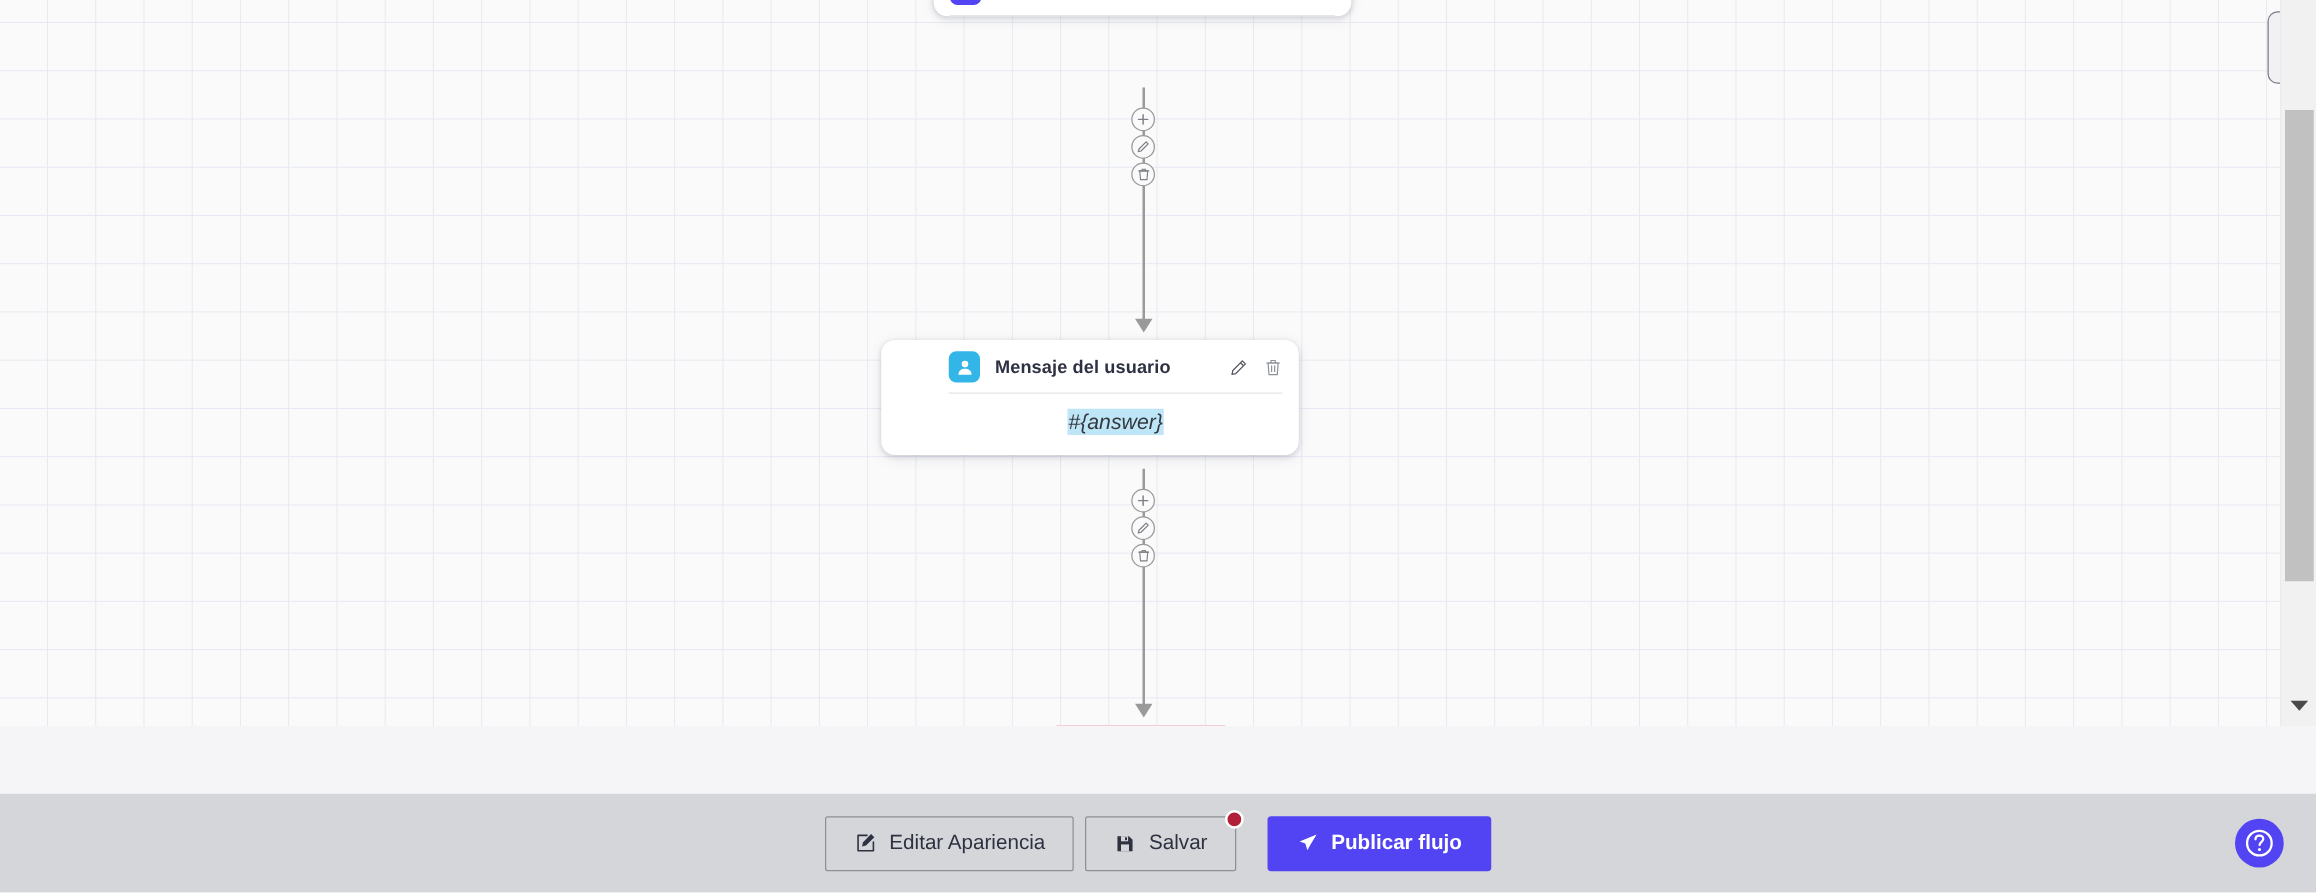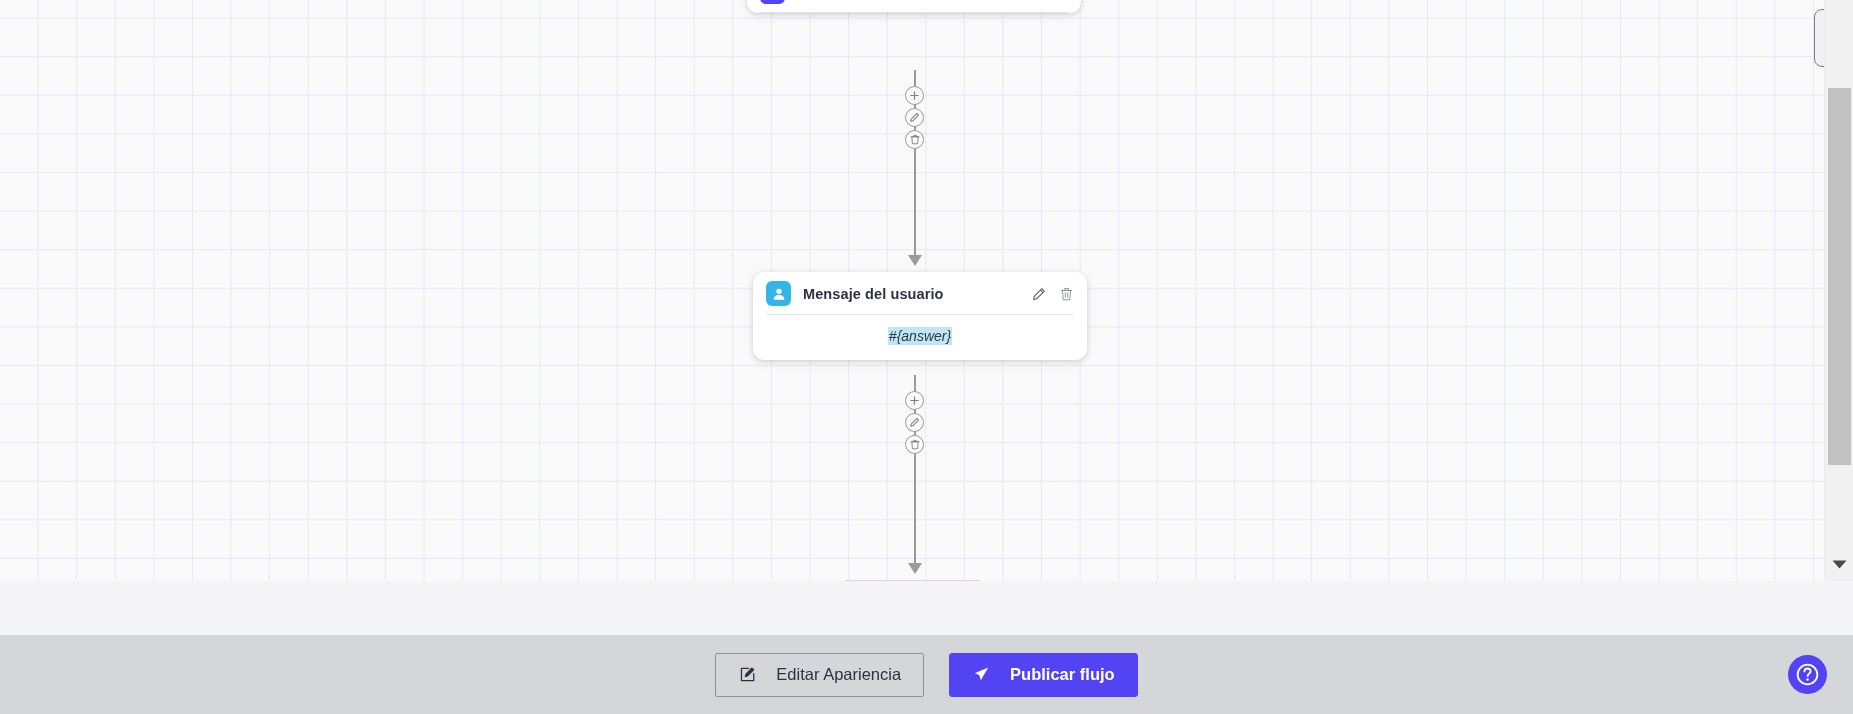--- a/index.html
+++ b/index.html
@@ -101,21 +101,21 @@
     font-size: 13.5px;
     color: #3d4049;
     min-height: 22px;
   }
   .node-body.center { text-align: center; }
 
   .var-chip {
     background: #bfe6f7;
     color: #35383f;
     font-style: italic;
-    font-size: 14px;
+    font-size: 17px;
     padding: 1px 1px;
   }
 
   
   .connector {
     position: absolute;
     width: 2px;
     background: #9a9a9a;
   }
   .arrow-head {
@@ -220,21 +220,21 @@
     position: relative;
     height: 44px;
     min-width: 120px;
     padding: 0 22px;
     background: #d4d6da;
     border: 1px solid #8e9096;
     border-radius: 2px;
     display: flex;
     align-items: center;
     justify-content: center;
-    gap: 20px;
+    gap: 10px;
     font-size: 16.5px;
     color: #2e3240;
     cursor: pointer;
     white-space: nowrap;
   }
   .tb-btn .tb-icon {
     display: flex; align-items: center; justify-content: center;
     width: 18px; height: 18px;
   }
 
@@ -332,21 +332,21 @@
         </div>
         <div class="conn-btn">
           <svg width="10" height="11" viewBox="0 0 12 13" fill="none" stroke="#7d8086" stroke-width="1.1" stroke-linejoin="round">
             <path d="M2.2 3.2 H9.8 L9.1 11.6 H2.9 Z"></path>
             <line x1="1.2" y1="3.2" x2="10.8" y2="3.2" stroke-linecap="round"></line>
             <path d="M4.4 3.2 V1.6 H7.6 V3.2"></path>
           </svg>
         </div>
       </div>
 
-      <div class="node" style="left:753px; top:272px;">
+      <div class="node" style="left:705px; top:272px;padding-left:41px;">
         <div class="node-header">
           <div class="node-icon" style="background:#33b5e8;">
             <svg width="16" height="16" viewBox="0 0 20 20" fill="#ffffff">
               <circle cx="10" cy="6.6" r="3.3"></circle>
               <path d="M3.4 17.2 C3.4 12.9 6.4 11.2 10 11.2 C13.6 11.2 16.6 12.9 16.6 17.2 Z"></path>
             </svg>
           </div>
           <div class="node-title">Mensaje del usuario</div>
           <div class="node-actions">
             <div class="node-action">
@@ -394,20 +394,32 @@
       <span class="tb-icon">
         <svg width="17" height="17" viewBox="0 0 18 18" fill="none" stroke="#2e3240" stroke-width="1.35" stroke-linejoin="round" stroke-linecap="round">
           <path d="M10.2 2.4 H2.6 V15.4 H15.6 V8.0"></path>
           <path d="M13.6 1.2 L16.4 4.0 L9.3 11.1 L6.0 11.8 L6.7 8.5 Z" fill="#2e3240" stroke="none"></path>
         </svg>
       </span>
       <span>Editar Apariencia</span>
     </div>
 
 
+    <div class="tb-btn">
+      <span class="tb-icon">
+        <svg width="16" height="16" viewBox="0 0 18 18" fill="#2e3240">
+          <path d="M2.2 2.2 H12.6 L15.8 5.4 V15.8 H2.2 Z"></path>
+          <rect x="5.4" y="2.2" width="6.4" height="4.6" fill="#d4d6da"></rect>
+          <rect x="5.4" y="9.6" width="7.2" height="6.2" fill="#d4d6da"></rect>
+          <rect x="9.0" y="3.2" width="1.8" height="2.6" fill="#2e3240"></rect>
+        </svg>
+      </span>
+      <span>Salvar</span>
+      <span class="tb-badge"></span>
+    </div>
 
 
     <div class="tb-btn primary">
       <span class="tb-icon">
         <svg width="17" height="17" viewBox="0 0 18 18" fill="#ffffff">
           <path d="M16.2 1.6 L1.8 7.6 L6.6 9.4 L8.4 15.0 L10.8 10.6 L16.2 1.6 Z"></path>
         </svg>
       </span>
       <span>Publicar flujo</span>
     </div>

